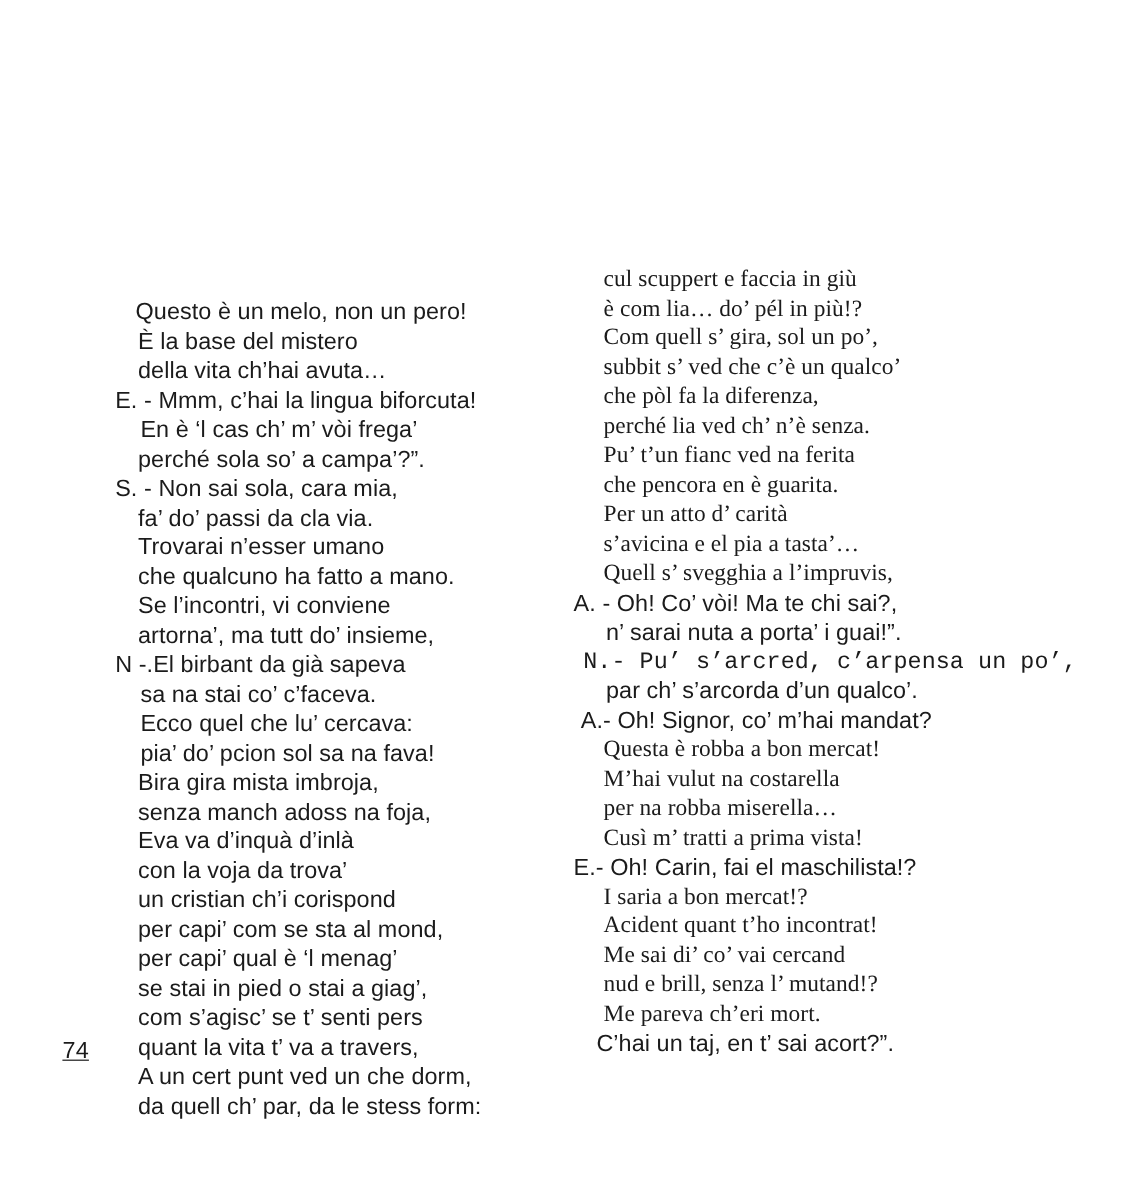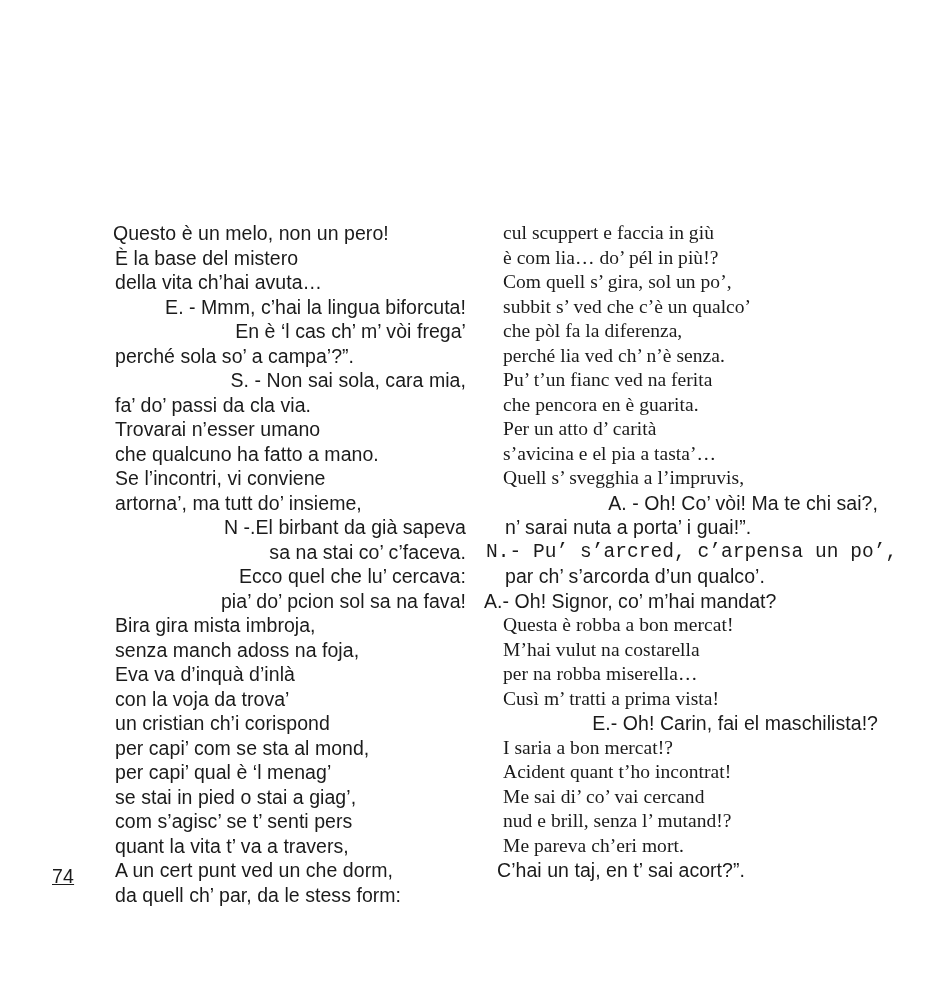--- a/index.html
+++ b/index.html
@@ -50,26 +50,26 @@
   .col-right { left: 478px; width: 400px; }
 
   .line {
     font-size: 19.5px;
     line-height: 24.5px;
     white-space: pre;
     color: #1b1b1b;
     letter-spacing: 0.05px;
   }
   
-  .ind-0  { padding-left: 0px; text-align: right; }
+  .ind-0  { padding-left: 0px; }
   .ind-1  { padding-left: 6px; }
   .ind-2  { padding-left: 8px; font-family: Liberation Mono, monospace; }
-  .ind-3  { padding-left: 17px; }
+  .ind-3  { padding-left: 17px; margin-top: 27px; }
   .ind-4  { padding-left: 19px; }
-  .ind-5  { padding-left: 21px; text-align: right; }
+  .ind-5  { padding-left: 21px; }
   .ind-6  { padding-left: 25px; font-family: Liberation Serif, serif; }
   .ind-7  { padding-left: 27px; }
 </style>
 </head>
 <body>
 
 <div class="page">
 
   <div class="columns">
 

